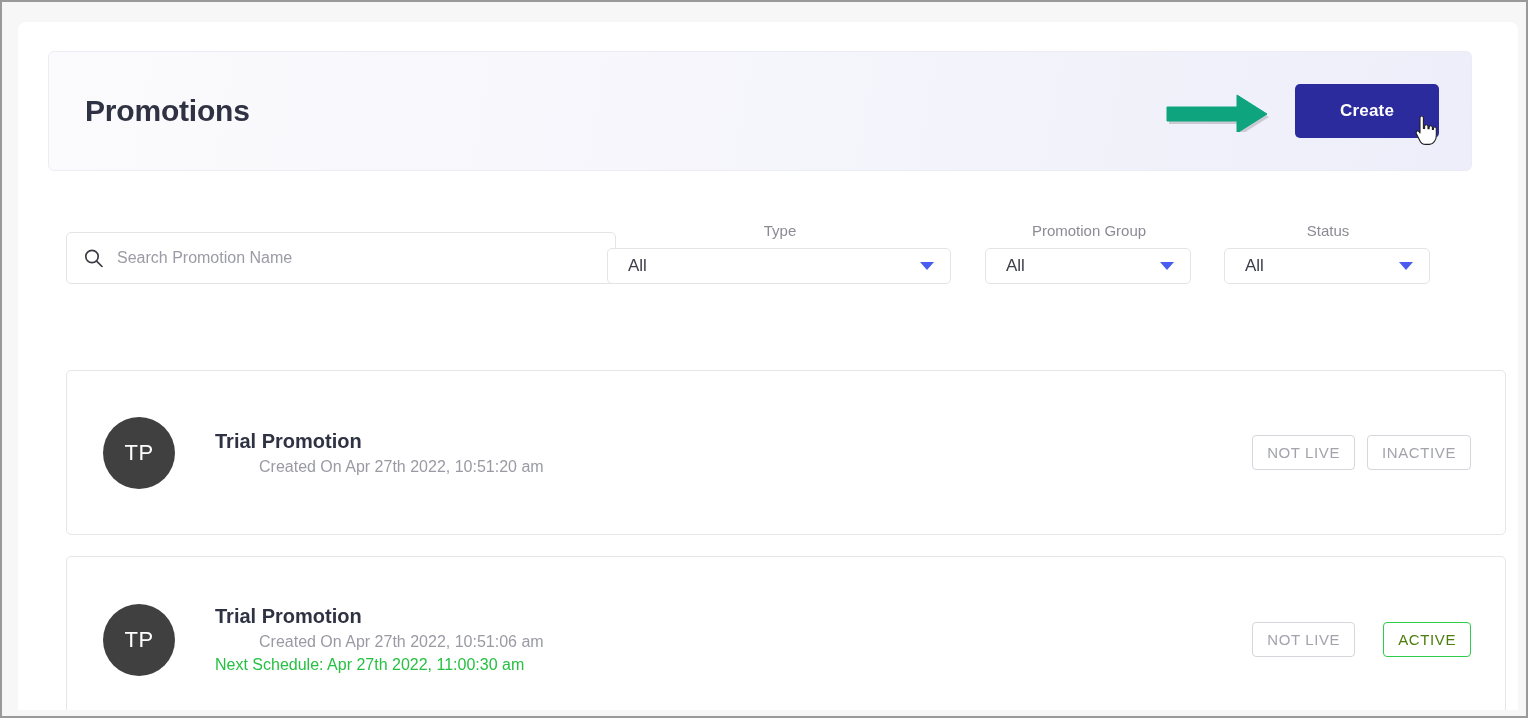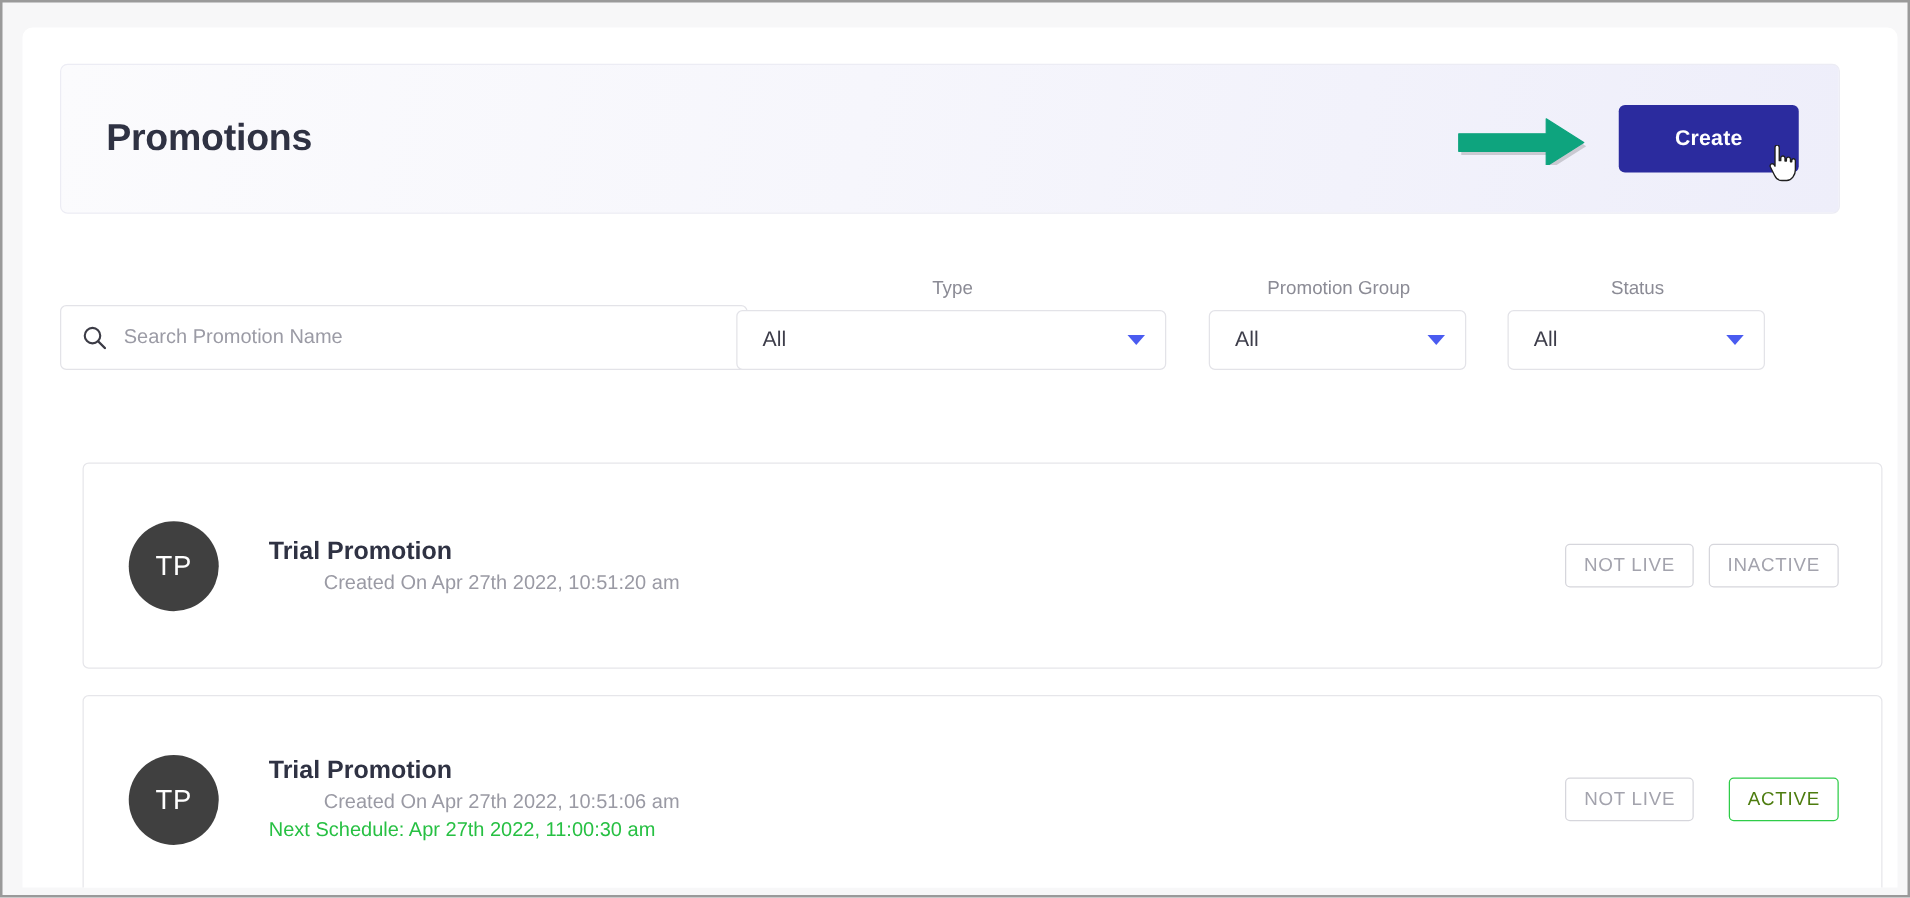--- a/index.html
+++ b/index.html
@@ -103,20 +103,21 @@
     top: 200px;
     width: 1440px;
     display: flex;
     align-items: flex-end;
     gap: 0;
   }
 
   .search-wrap {
     position: relative;
     width: 494px;
+    margin-left: 18px;
   }
 
   .search-box {
     width: 550px;
     height: 52px;
     border: 1px solid #e3e3e8;
     border-radius: 5px;
     background: #fff;
     padding: 0 14px 0 50px;
     font-size: 16px;
@@ -140,21 +141,21 @@
 
   .field-label {
     font-size: 15px;
     color: #8b8b95;
     margin-bottom: 9px;
     padding-left: 2px;
   }
 
   .select-box {
     position: relative;
-    height: 48px;
+    height: 36px;
     border: 1px solid #e3e3e8;
     border-radius: 5px;
     background: #fff;
     display: flex;
     align-items: center;
     padding: 0 40px 0 20px;
     cursor: pointer;
   }
 
   .select-value {

